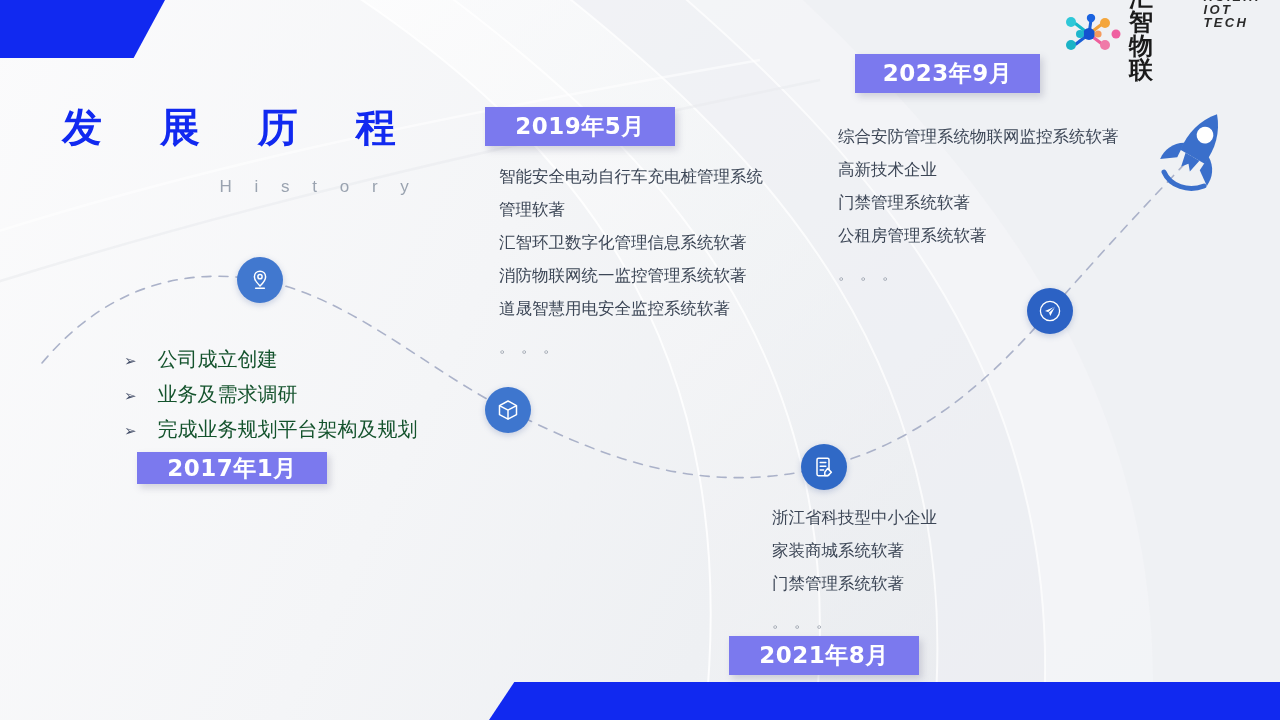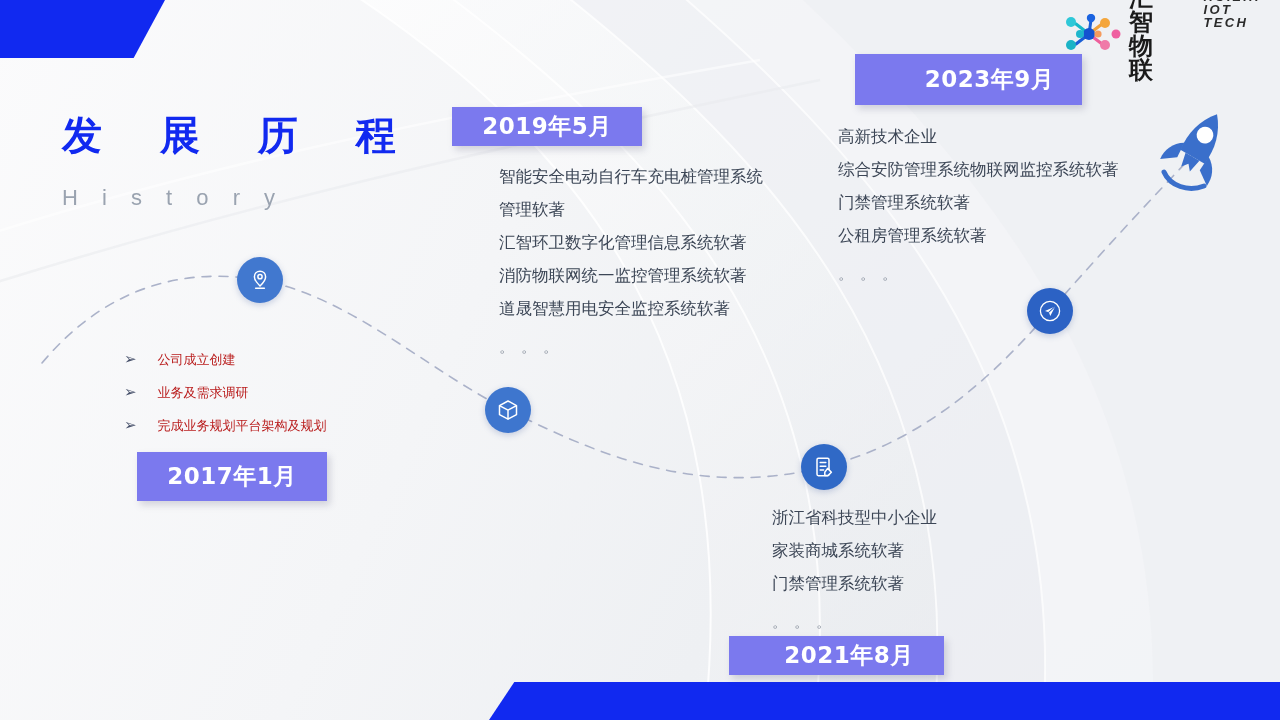--- a/index.html
+++ b/index.html
@@ -67,32 +67,32 @@
     font-size: 13px;
     font-weight: 700;
     color: #2b2b2b;
     letter-spacing: 2.4px;
     margin-top: 4px;
     font-style: italic;
     font-family: "Liberation Sans", sans-serif;
   }
 
   
-  .title-block { position: absolute; left: 62px; top: 108px; }
+  .title-block { position: absolute; left: 62px; top: 100px; text-align: right; }
   .title-cn {
     font-size: 40px;
     font-weight: 700;
     color: #1129F0;
     letter-spacing: 22px;
     font-family: "DejaVu Sans", sans-serif;
     white-space: nowrap;
   }
   .title-en {
     margin-top: 22px;
-    font-size: 22px;
+    font-size: 17px;
     color: #9aa3b0;
     letter-spacing: 9px;
     font-family: "Liberation Sans", sans-serif;
     white-space: nowrap;
   }
 
   
   .badge {
     position: absolute;
     background: #7B79EE;
@@ -100,24 +100,24 @@
     font-size: 23px;
     font-weight: 700;
     font-family: "DejaVu Sans", sans-serif;
     display: flex;
     align-items: center;
     justify-content: center;
     box-shadow: 3px 4px 7px rgba(80,80,120,0.22);
     white-space: nowrap;
     letter-spacing: 0.5px;
   }
-  #badge-2017 { left: 137px; top: 452px; width: 190px; height: 49px; }
-  #badge-2019 { left: 452px; top: 107px; width: 190px; height: 39px; }
-  #badge-2021 { left: 729px; top: 636px; width: 190px; height: 39px; padding-left: 25px; }
-  #badge-2023 { left: 855px; top: 54px; width: 185px; height: 51px; padding-left: 42px; }
+  #badge-2017 { left: 137px; top: 452px; width: 190px; height: 32px; }
+  #badge-2019 { left: 485px; top: 107px; width: 190px; height: 39px; }
+  #badge-2021 { left: 729px; top: 636px; width: 190px; height: 39px; }
+  #badge-2023 { left: 855px; top: 54px; width: 185px; height: 39px; }
 
   
   .ms-text {
     position: absolute;
     color: #3c4656;
     font-size: 16.5px;
     font-family: "DejaVu Sans", sans-serif;
     line-height: 33px;
     white-space: nowrap;
   }
@@ -142,22 +142,22 @@
     align-items: baseline;
     gap: 21px;
     line-height: 33px;
   }
   .bullet-mark {
     color: #46506a;
     font-size: 15px;
     font-family: "DejaVu Sans", sans-serif;
   }
   .bullet-label {
-    color: #b91c1c;
-    font-size: 13px;
+    color: #14532d;
+    font-size: 20px;
     font-family: "DejaVu Sans", sans-serif;
     white-space: nowrap;
   }
 
   
   .node {
     position: absolute;
     width: 46px; height: 46px;
     border-radius: 50%;
     background: #3B74CD;
@@ -317,21 +317,21 @@
 
   <div class="ms-text" id="text-2021">
     <div>浙江省科技型中小企业</div>
     <div>家装商城系统软著</div>
     <div>门禁管理系统软著</div>
     <div class="ellipsis">。。。</div>
   </div>
   <div class="badge" id="badge-2021">2021年8月</div>
 
   <div class="ms-text" id="text-2023">
+    <div>综合安防管理系统物联网监控系统软著</div>
     <div>高新技术企业</div>
-    <div>综合安防管理系统物联网监控系统软著</div>
     <div>门禁管理系统软著</div>
     <div>公租房管理系统软著</div>
     <div class="ellipsis">。。。</div>
   </div>
   <div class="badge" id="badge-2023">2023年9月</div>
 
 </div>
 
 </body></html>

